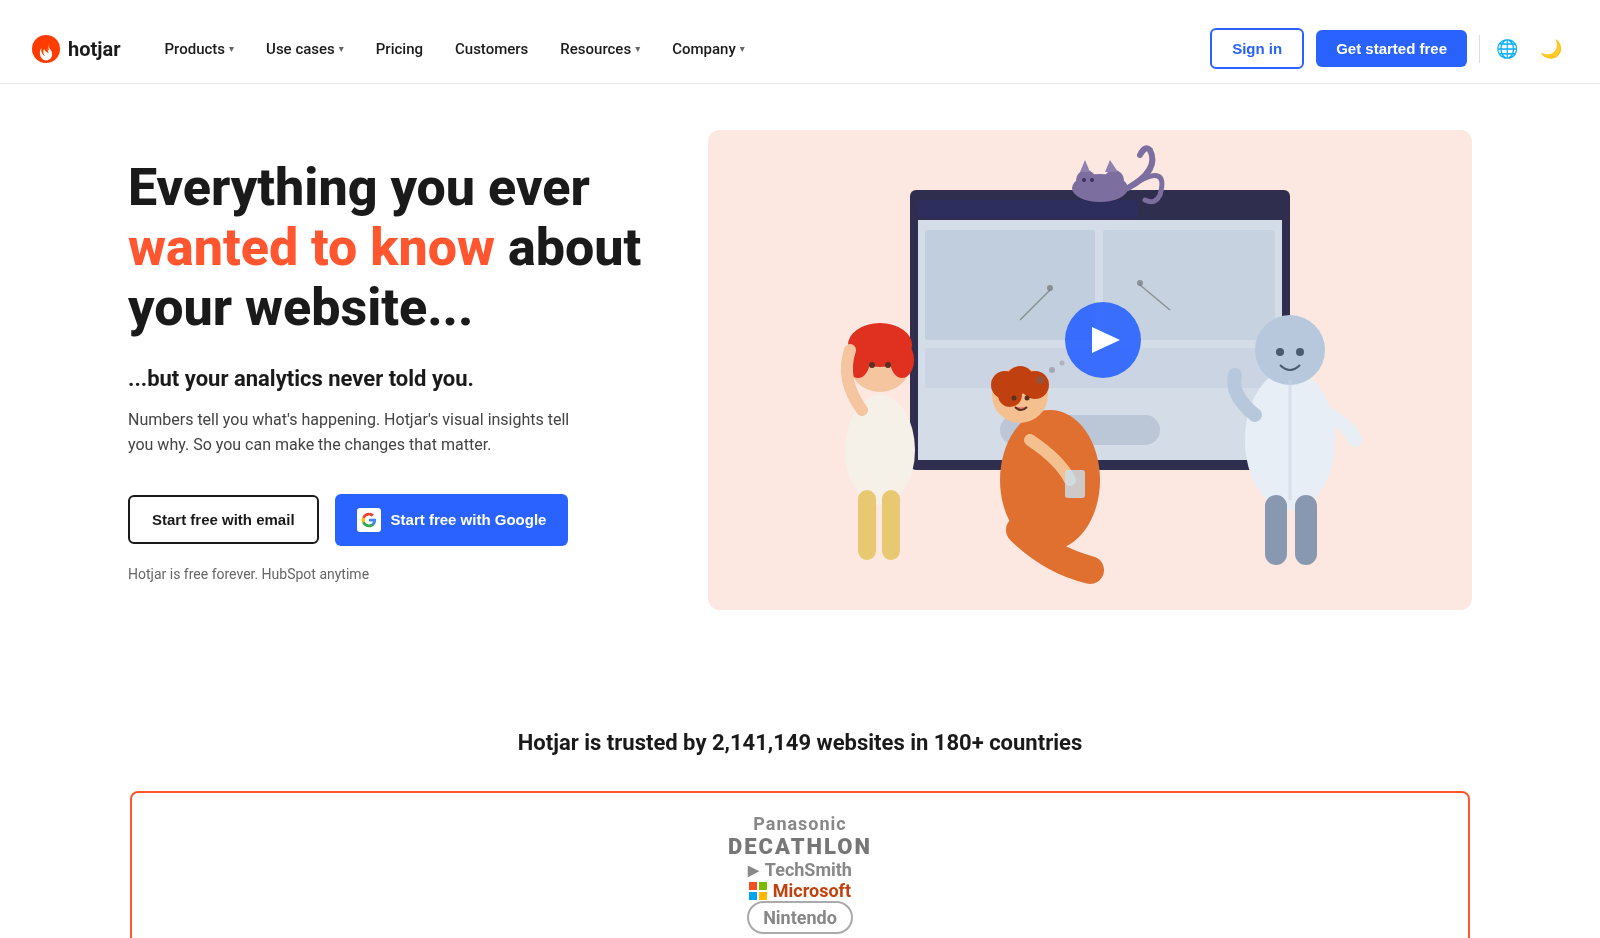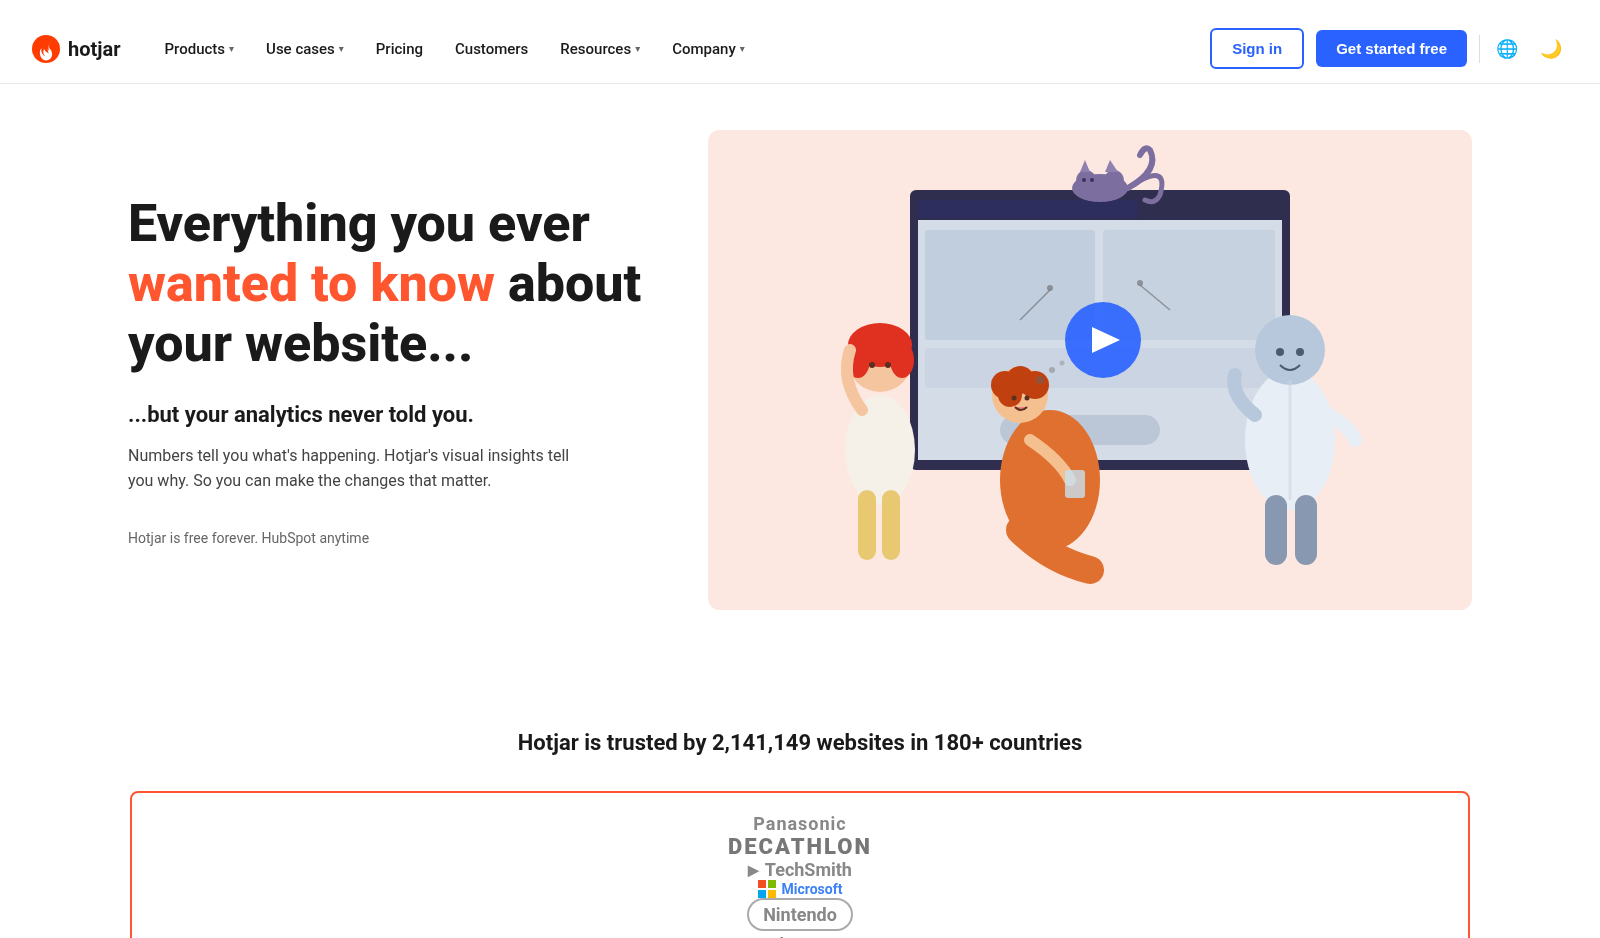--- a/index.html
+++ b/index.html
@@ -84,21 +84,21 @@
       display: flex; align-items: center; justify-content: space-around;
       padding: 20px 32px; max-width: 1340px; margin: 0 auto; flex-direction: column;
     }
     .company-logo {
       font-size: 20px; font-weight: 700; color: #bbb;
       display: flex; align-items: center; gap: 6px;
     }
     .company-logo.panasonic { color: #888; font-size: 18px; letter-spacing: 1px; }
     .company-logo.decathlon { color: #777; font-size: 22px; font-weight: 900; letter-spacing: 2px; }
     .company-logo.techsmith { color: #888; font-size: 18px; }
-    .company-logo.microsoft { color: #3b82f6; font-size: 14px; }
+    .company-logo.microsoft { color: #c2410c; font-size: 18px; }
     .company-logo.nintendo { color: #888; font-size: 18px; border: 2px solid #aaa; border-radius: 20px; padding: 4px 14px; }
     .company-logo.hubspot { color: #888; font-size: 18px; font-style: italic; }
 
     
     .ms-grid { display: grid; grid-template-columns: 1fr 1fr; gap: 2px; width: 18px; height: 18px; }
     .ms-cell { background: #777; }
 
     
     .ts-arrow { font-size: 14px; }
   </style>
@@ -152,20 +152,35 @@
 <section class="hero">
   <div class="hero-left">
     <h1 class="hero-title">
       <span>Everything you ever</span><br>
       <span class="hero-title-accent">wanted to know</span>
       <span>about</span><br>
       <span>your website...</span>
     </h1>
     <p class="hero-subtitle">...but your analytics never told you.</p>
     <p class="hero-desc">Numbers tell you what's happening. Hotjar's visual insights tell you why. So you can make the changes that matter.</p>
+    <div class="hero-cta">
+      <button class="btn-email">Start free with email</button>
+      <button class="btn-google">
+        <div class="google-icon-wrapper">
+
+          <svg width="16" height="16" viewBox="0 0 24 24">
+            <path d="M22.56 12.25c0-.78-.07-1.53-.2-2.25H12v4.26h5.92c-.26 1.37-1.04 2.53-2.21 3.31v2.77h3.57c2.08-1.92 3.28-4.74 3.28-8.09z" fill="#4285F4"></path>
+            <path d="M12 23c2.97 0 5.46-.98 7.28-2.66l-3.57-2.77c-.98.66-2.23 1.06-3.71 1.06-2.86 0-5.29-1.93-6.16-4.53H2.18v2.84C3.99 20.53 7.7 23 12 23z" fill="#34A853"></path>
+            <path d="M5.84 14.09c-.22-.66-.35-1.36-.35-2.09s.13-1.43.35-2.09V7.07H2.18C1.43 8.55 1 10.22 1 12s.43 3.45 1.18 4.93l2.85-2.22.81-.62z" fill="#FBBC05"></path>
+            <path d="M12 5.38c1.62 0 3.06.56 4.21 1.64l3.15-3.15C17.45 2.09 14.97 1 12 1 7.7 1 3.99 3.47 2.18 7.07l3.66 2.84c.87-2.6 3.3-4.53 6.16-4.53z" fill="#EA4335"></path>
+          </svg>
+        </div>
+        <span>Start free with Google</span>
+      </button>
+    </div>
     <p class="hero-fine">Hotjar is free forever. HubSpot anytime</p>
   </div>
 
   <div class="hero-right">
     <div class="hero-image-container">
 
       <svg class="illustration-svg" viewBox="0 0 760 480" xmlns="http://www.w3.org/2000/svg">
 
         <rect width="760" height="480" fill="#fce8e0"></rect>
 

